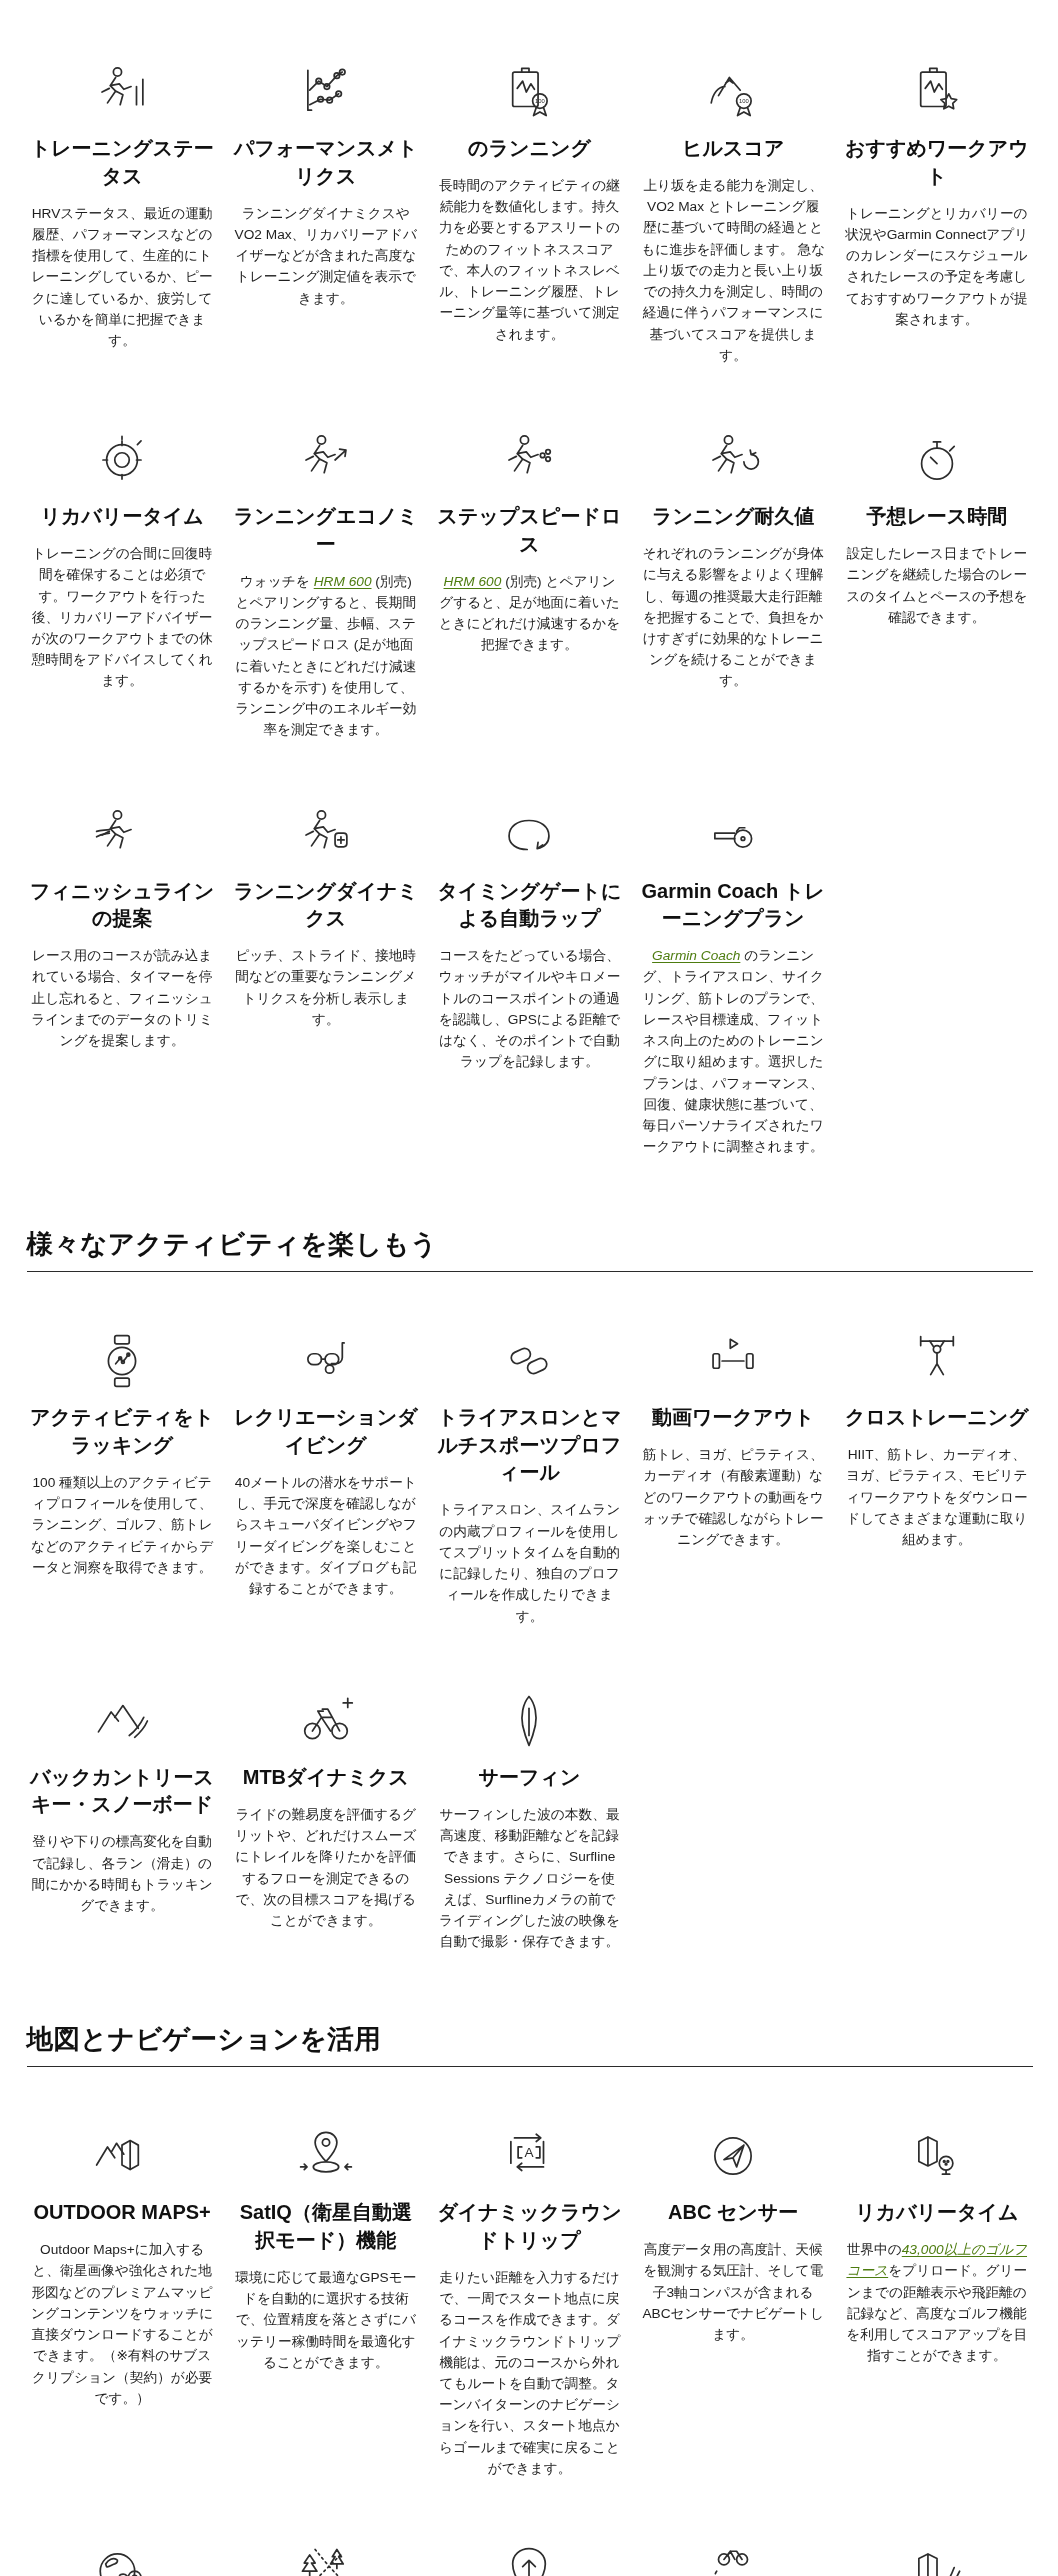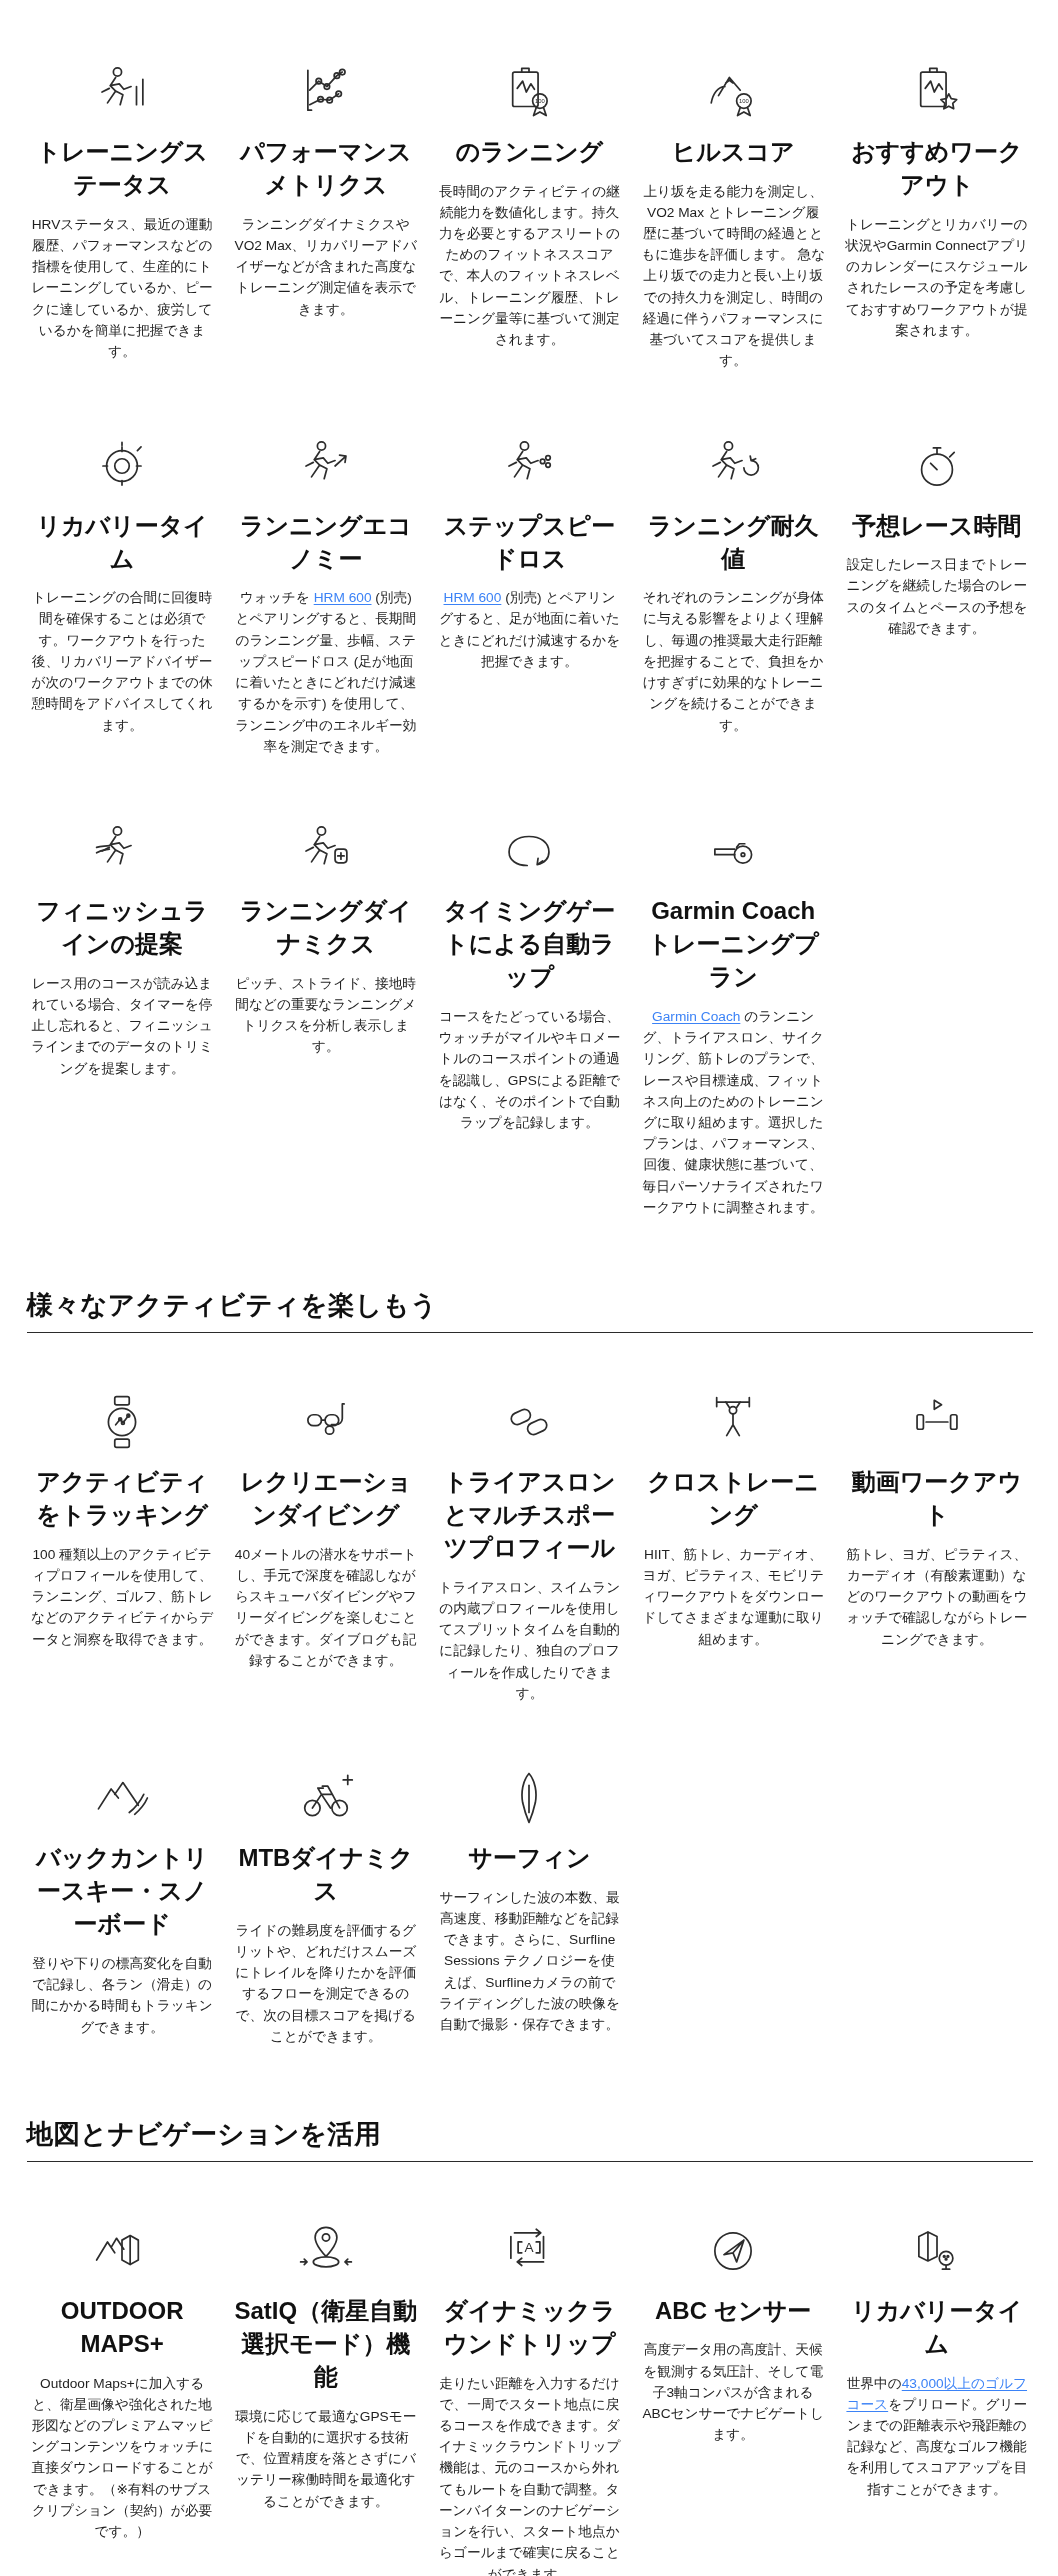--- a/index.html
+++ b/index.html
@@ -17,28 +17,28 @@
   }
   .feature-section:first-child .row:first-child { margin-top:0; }
   .row {
     display:grid; grid-template-columns:repeat(5,1fr);
     column-gap:12.4px; margin-bottom:51px;
   }
   .card { text-align:center; padding:0 3.5px; }
   .icon-wrap { height:72px; display:flex; align-items:flex-end; justify-content:center; margin-bottom:14px; }
   .icon-wrap svg { width:58px; height:58px; stroke:#2d2d2d; fill:none; stroke-width:1.9; stroke-linecap:round; stroke-linejoin:round; }
   .card-title {
-    font-size:24px; line-height:1.38; font-weight:600; color:#111;
+    font-size:20px; line-height:1.38; font-weight:600; color:#111;
     margin:0 auto 12.4px; max-width:190px;
   }
   .card-desc {
     font-size:13.7px; line-height:1.55; color:#1f1f1f; margin:0;
   }
   .card-desc .link {
-    color:#3b82f6; text-decoration:underline; text-underline-offset:1.8px; cursor:pointer;
+    color:#4d7c0f; text-decoration:underline; text-underline-offset:1.8px; cursor:pointer;font-style:italic;
   }
 </style>
 </head>
 <body>
 
 <main class="page">
   <div id="features-root">
       <section class="feature-section">
         <div class="row">
           <div class="card">
@@ -249,39 +249,39 @@
                 <rect x="12" y="20" width="22" height="13" rx="6.5" transform="rotate(-25 23 26.5)"></rect>
                 <rect x="30" y="31" width="22" height="13" rx="6.5" transform="rotate(-25 41 37.5)"></rect>
               </svg>
             </div>
             <h3 class="card-title">トライアスロンとマルチスポーツプロフィール</h3>
             <p class="card-desc"><span>トライアスロン、スイムランの内蔵プロフィールを使用してスプリットタイムを自動的に記録したり、独自のプロフィールを作成したりできます。</span></p>
           </div>
           <div class="card">
             <div class="icon-wrap">
               <svg viewBox="0 0 64 64" aria-hidden="true">
-                <path d="M14 10 h36 M14 5 v10 M50 5 v10"></path>
-                <circle cx="32" cy="19" r="4"></circle>
-                <path d="M28 16 L24 10 M36 16 L40 10 M32 23 v12 M32 35 l-7 12 M32 35 l7 12"></path>
-              </svg>
-            </div>
-            <h3 class="card-title">クロストレーニング</h3>
-            <p class="card-desc"><span>HIIT、筋トレ、カーディオ、ヨガ、ピラティス、モビリティワークアウトをダウンロードしてさまざまな運動に取り組めます。</span></p>
-          </div>
-          <div class="card">
-            <div class="icon-wrap">
-              <svg viewBox="0 0 64 64" aria-hidden="true">
                 <path d="M20 32 h24"></path>
                 <rect x="10" y="24" width="7" height="16" rx="2"></rect>
                 <rect x="47" y="24" width="7" height="16" rx="2"></rect>
                 <path d="M29 22 l8 5 -8 5 z" transform="translate(0,-14)"></path>
               </svg>
             </div>
             <h3 class="card-title">動画ワークアウト</h3>
             <p class="card-desc"><span>筋トレ、ヨガ、ピラティス、カーディオ（有酸素運動）などのワークアウトの動画をウォッチで確認しながらトレーニングできます。</span></p>
+          </div>
+          <div class="card">
+            <div class="icon-wrap">
+              <svg viewBox="0 0 64 64" aria-hidden="true">
+                <path d="M14 10 h36 M14 5 v10 M50 5 v10"></path>
+                <circle cx="32" cy="19" r="4"></circle>
+                <path d="M28 16 L24 10 M36 16 L40 10 M32 23 v12 M32 35 l-7 12 M32 35 l7 12"></path>
+              </svg>
+            </div>
+            <h3 class="card-title">クロストレーニング</h3>
+            <p class="card-desc"><span>HIIT、筋トレ、カーディオ、ヨガ、ピラティス、モビリティワークアウトをダウンロードしてさまざまな運動に取り組めます。</span></p>
           </div>
         </div>
         <div class="row">
           <div class="card">
             <div class="icon-wrap">
               <svg viewBox="0 0 64 64" aria-hidden="true">
                 <path d="M6 44 L20 22 L28 32 M24 28 L33 15 L50 40"></path>
                 <path d="M40 48 c8 -6 12 -12 16 -20 M46 50 c7 -6 11 -11 14 -18"></path>
               </svg>
             </div>

